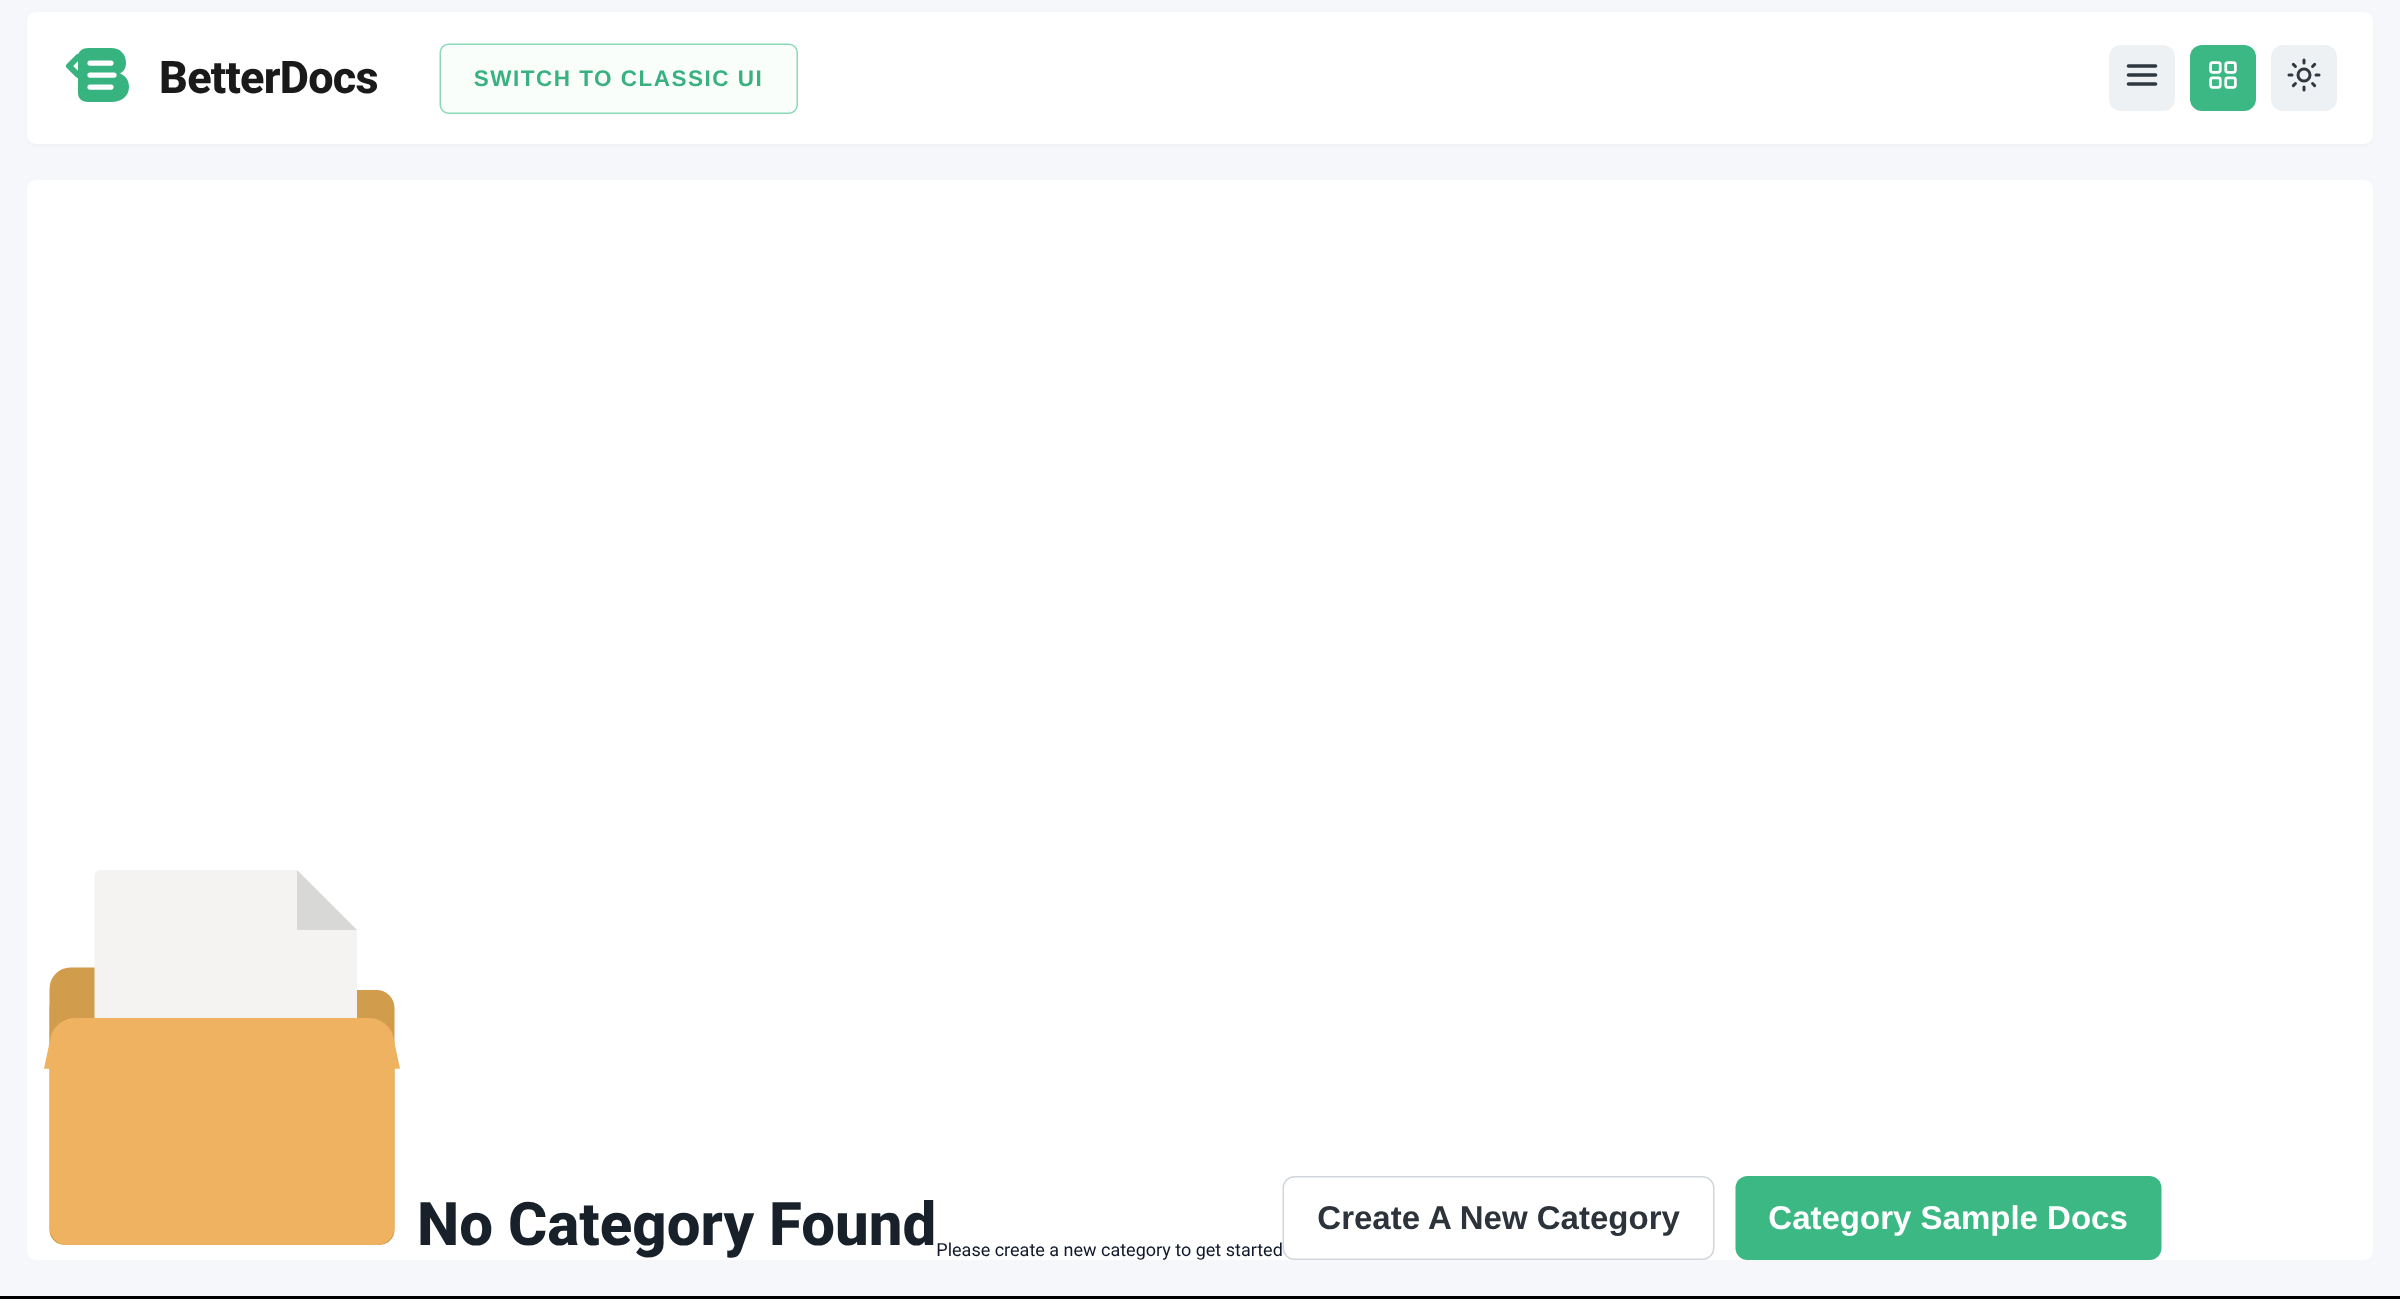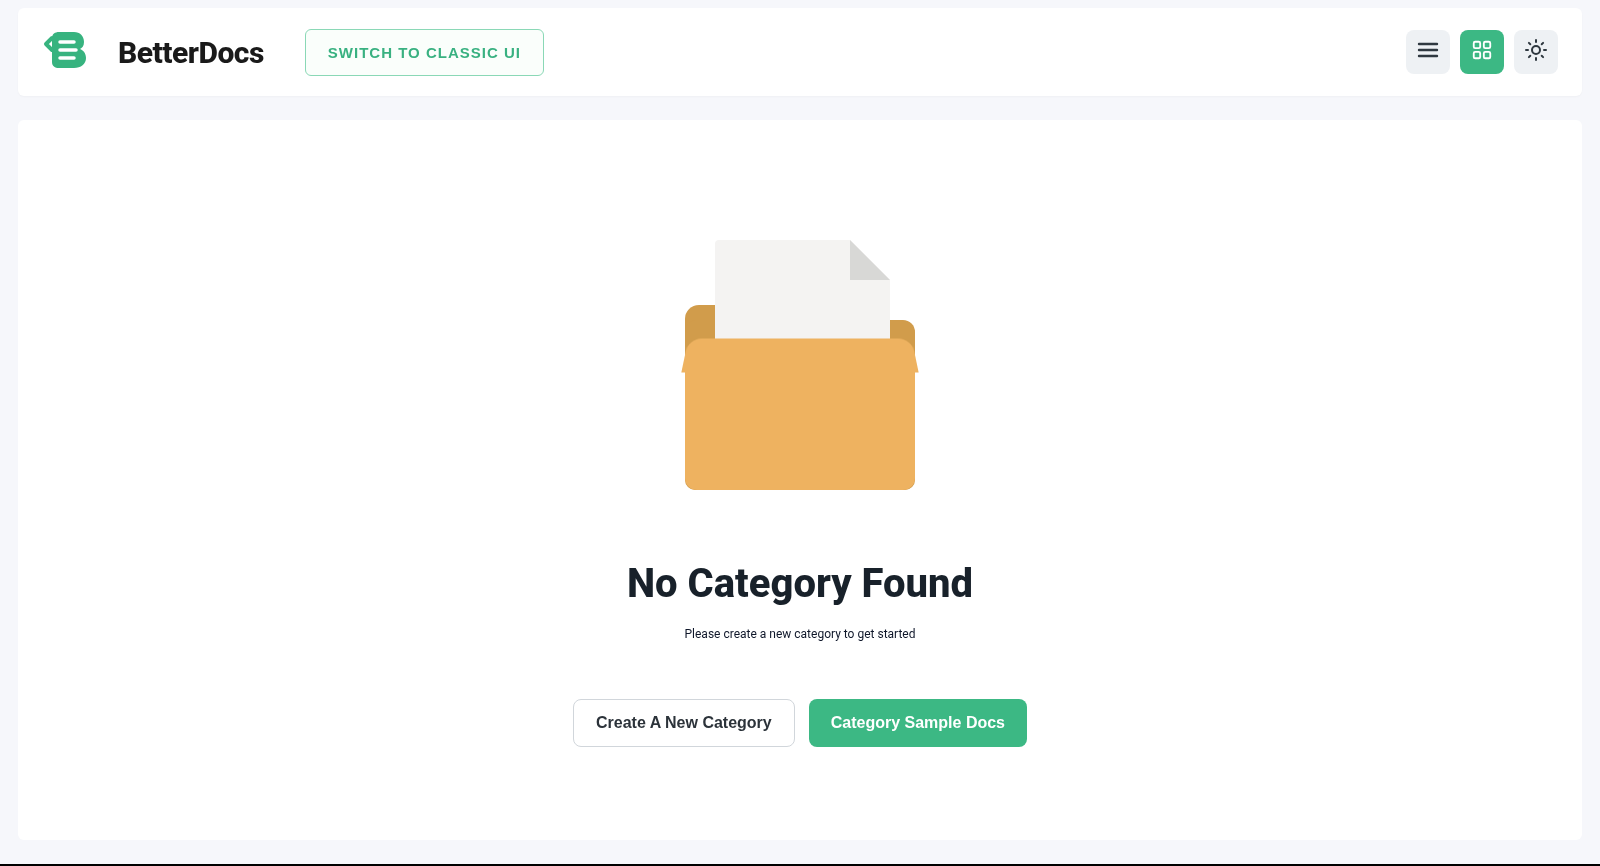--- a/index.html
+++ b/index.html
@@ -18,21 +18,21 @@
       display: flex;
       align-items: center;
       padding: 18px 24px;
       gap: 24px;
       box-shadow: 0 1px 2px rgba(0,0,0,0.03);
     }
 
     .brand {
       display: flex;
       align-items: center;
-      gap: 28px;
+      gap: 16px;
     }
     .brand-text {
       font-size: 30px;
       font-weight: 800;
       color: #1a1a1a;
       letter-spacing: -0.5px;
     }
 
     .header-actions-left {
       display: flex;
@@ -76,22 +76,22 @@
       background: #3cb884;
     }
     .header-icons { display: flex; gap: 10px; align-items: center; }
 
     .main-panel {
       background: #fff;
       margin: 24px 18px 0 18px;
       border-radius: 6px;
       height: 720px;
       display: flex;
-      flex-direction: column;
-      align-items: center;
+      flex-direction: row;
+      align-items: flex-end;
       padding-top: 120px;
     }
 
     
     .empty-illustration {
       position: relative;
       width: 260px;
       height: 260px;
     }
     .folder-back {
@@ -159,21 +159,21 @@
       color: #0f172a;
     }
 
     .empty-actions {
       margin-top: 58px;
       display: flex;
       gap: 14px;
     }
     .ebtn {
       border-radius: 8px;
-      font-size: 16px;
+      font-size: 22px;
       font-weight: 700;
       padding: 14px 22px;
       cursor: pointer;
     }
     .ebtn-outline {
       background: #fff;
       color: #2c333a;
       border: 1px solid #d1d6db;
     }
     .ebtn-primary {

